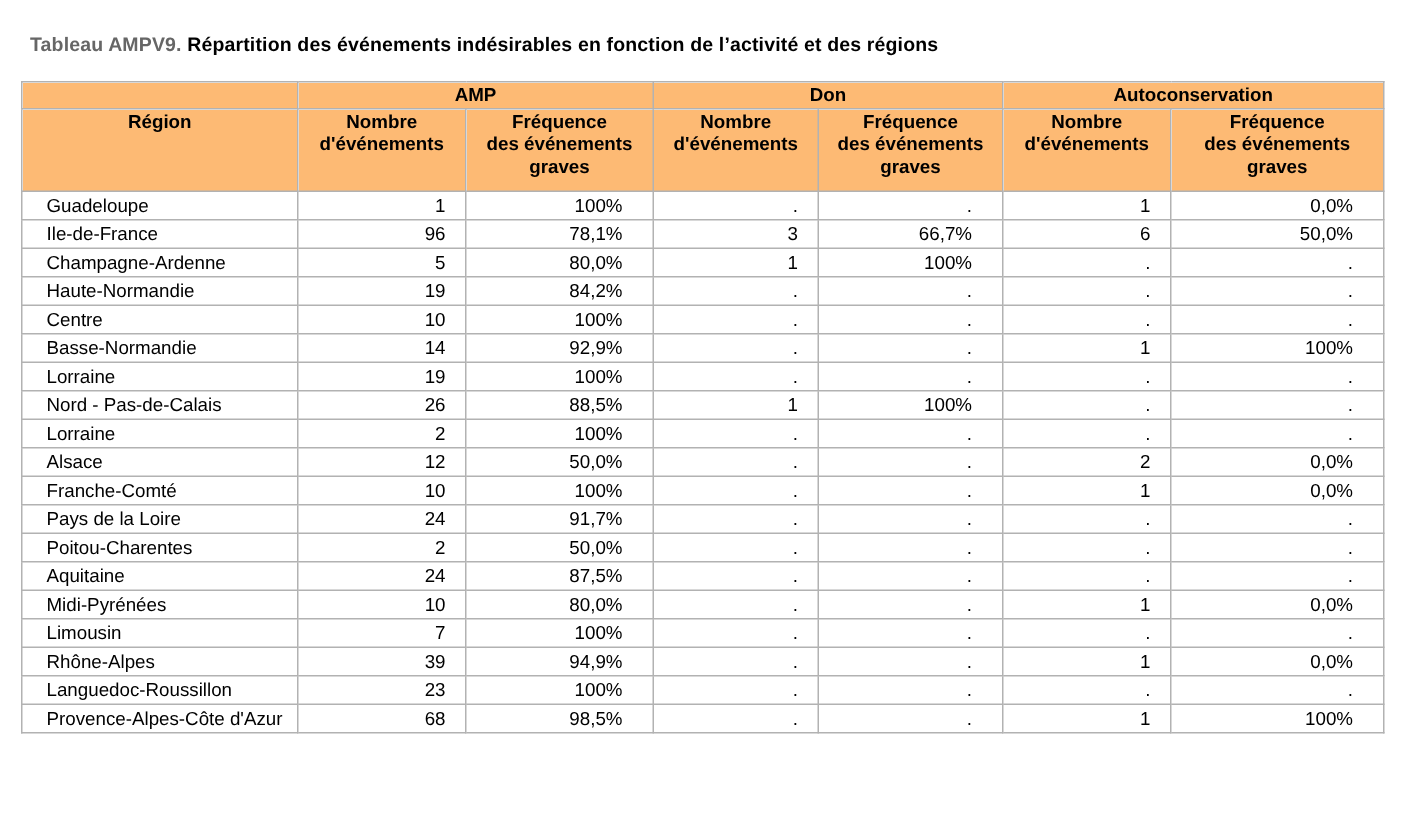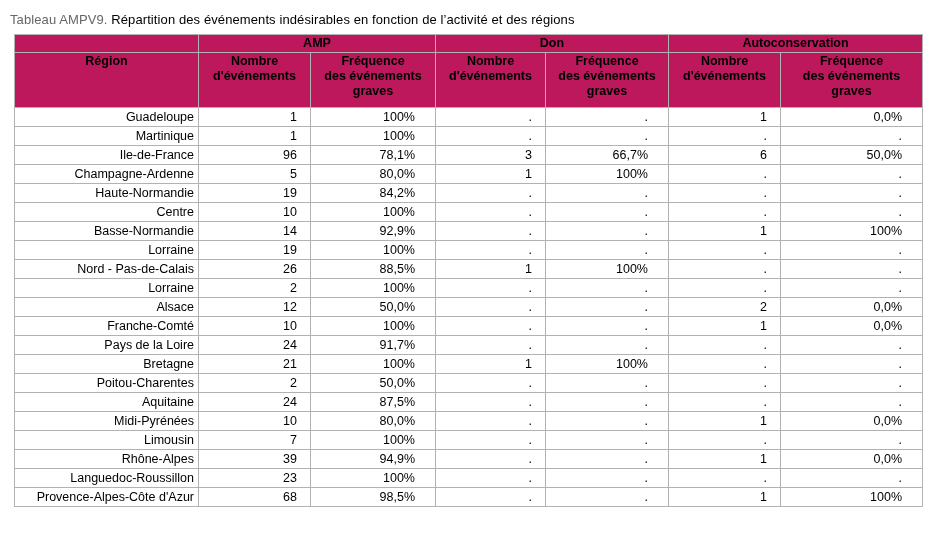--- a/index.html
+++ b/index.html
@@ -10,24 +10,24 @@
     height: 542px;
     font-family: "Liberation Sans", sans-serif;
     overflow: hidden;
   }
   .page {
     position: relative;
     width: 935px;
     height: 542px;
   }
   .title {
-    margin: 2px;
+    margin: 12px;
     padding: 10px 0 5px 8px;
     font-size: 13px;
-    font-weight: normal;
+    font-weight: bold;
     color: #000000;
     letter-spacing: 0.1px;
   }
   .title .prefix {
     color: #666666;
   }
   table.data-table {
     border-collapse: collapse;
     table-layout: fixed;
     margin-left: 14px;
@@ -35,21 +35,21 @@
     border: 1px solid #9b9b9b;
   }
   .data-table th, .data-table td {
     border: 1px solid #b2b2b2;
     font-size: 12.5px;
     color: #000000;
     overflow: hidden;
     white-space: nowrap;
   }
   .data-table thead th {
-    background: #be185d;
+    background: #fdba74;
     font-weight: bold;
     text-align: center;
     vertical-align: top;
     padding: 1px 2px;
     white-space: pre-line;
     line-height: 15px;
   }
   .data-table thead tr.group-row th {
     height: 15px;
   }
@@ -58,21 +58,21 @@
     margin-top: 23px;
   }
   .data-table tbody td {
     height: 16px;
     padding-top: 1px;
     padding-bottom: 1px;
     background: #ffffff;
     line-height: 15px;
   }
   td.region {
-    text-align: right;
+    text-align: left;
     padding-left: 16px;
     padding-right: 4px;
   }
   td.val {
     text-align: right;
     padding-right: 13px;
   }
   td.pct {
     text-align: right;
     padding-right: 20px;
@@ -125,29 +125,20 @@
       <tr>
         <td class="region">Guadeloupe</td>
         <td class="val">1</td>
         <td class="pct">100%</td>
         <td class="val">.</td>
         <td class="pct">.</td>
         <td class="val">1</td>
         <td class="pct">0,0%</td>
       </tr>
       <tr>
-        <td class="region">Martinique</td>
-        <td class="val">1</td>
-        <td class="pct">100%</td>
-        <td class="val">.</td>
-        <td class="pct">.</td>
-        <td class="val">.</td>
-        <td class="pct">.</td>
-      </tr>
-      <tr>
         <td class="region">Ile-de-France</td>
         <td class="val">96</td>
         <td class="pct">78,1%</td>
         <td class="val">3</td>
         <td class="pct">66,7%</td>
         <td class="val">6</td>
         <td class="pct">50,0%</td>
       </tr>
       <tr>
         <td class="region">Champagne-Ardenne</td>
@@ -233,29 +224,20 @@
       <tr>
         <td class="region">Pays de la Loire</td>
         <td class="val">24</td>
         <td class="pct">91,7%</td>
         <td class="val">.</td>
         <td class="pct">.</td>
         <td class="val">.</td>
         <td class="pct">.</td>
       </tr>
       <tr>
-        <td class="region">Bretagne</td>
-        <td class="val">21</td>
-        <td class="pct">100%</td>
-        <td class="val">1</td>
-        <td class="pct">100%</td>
-        <td class="val">.</td>
-        <td class="pct">.</td>
-      </tr>
-      <tr>
         <td class="region">Poitou-Charentes</td>
         <td class="val">2</td>
         <td class="pct">50,0%</td>
         <td class="val">.</td>
         <td class="pct">.</td>
         <td class="val">.</td>
         <td class="pct">.</td>
       </tr>
       <tr>
         <td class="region">Aquitaine</td>

